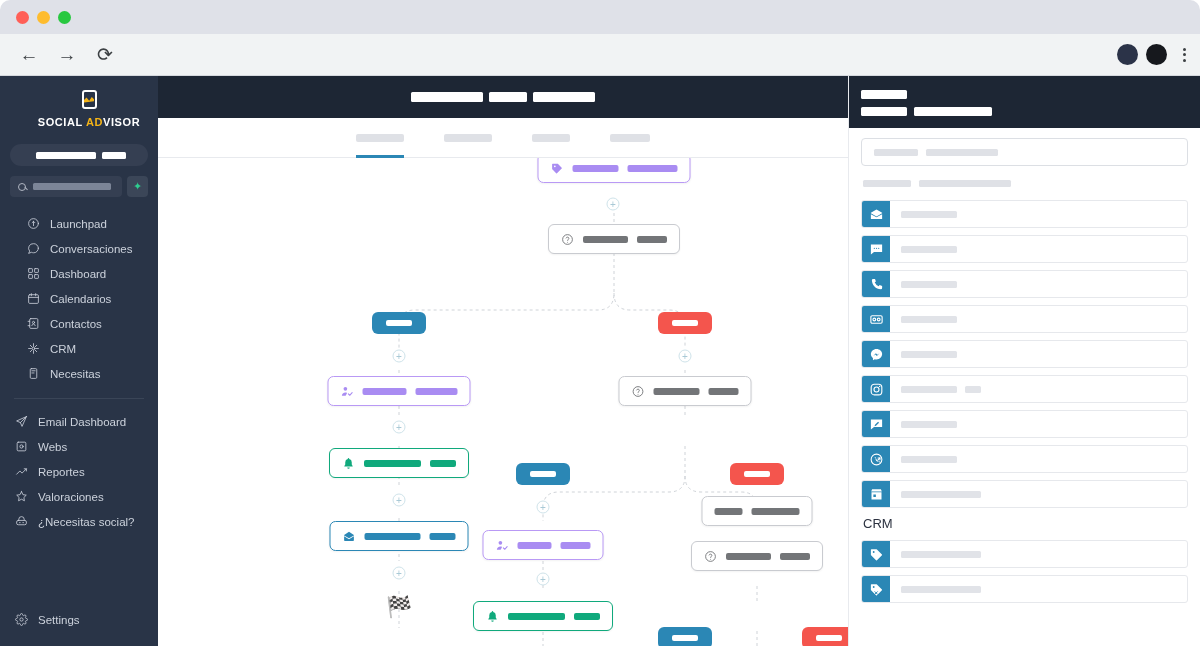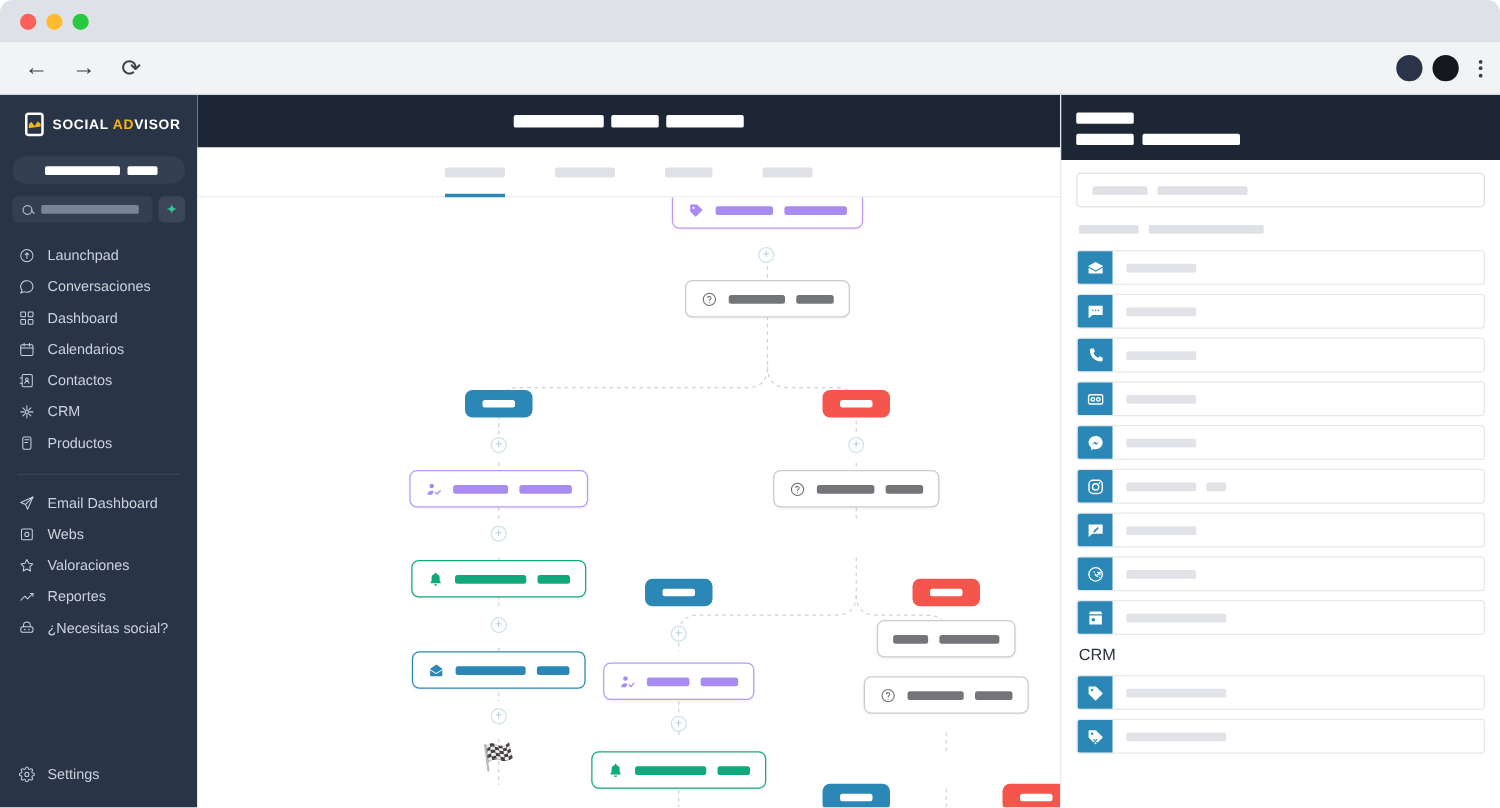--- a/index.html
+++ b/index.html
@@ -57,21 +57,21 @@
   .kebab i { width: 3px; height: 3px; border-radius: 50%; background: #3c4043; display: block; }
 
   
   .app { display: flex; height: 570px; }
 
   
   .sidebar {
     width: 158px; background: #293447; flex: none;
     display: flex; flex-direction: column; position: relative;
   }
-  .logo { display: flex; align-items: center; gap: 7px; padding: 14px 0 10px 20px; }
+  .logo { display: flex; align-items: center; gap: 7px; padding: 14px 0 10px 20px; flex-direction: column; }
   .logo-mark {
     width: 15px; height: 19px; border: 2px solid #fff; border-radius: 3px;
     display: flex; align-items: center; justify-content: center; flex: none;
   }
   .logo-mark:after {
     content: ""; width: 10px; height: 6px; background: #f5b417;
     clip-path: polygon(0 60%, 25% 15%, 52% 72%, 78% 8%, 100% 45%, 100% 78%, 0 100%);
   }
   .logo-text { font-size: 11px; font-weight: 700; letter-spacing: 0.6px; color: #fff; }
   .logo-text .amber { color: #f5b417; }
@@ -92,21 +92,21 @@
     width: 8px; height: 8px; border: 1.4px solid #aeb4c0; border-radius: 50%;
     position: relative; flex: none;
   }
   .mag:after { content:""; position:absolute; width:4px; height:1.4px; background:#aeb4c0; transform:rotate(45deg); right:-3px; bottom:0px; }
   .sparkbtn {
     width: 21px; height: 21px; background: #3b4658; border-radius: 4px;
     display: flex; align-items: center; justify-content: center; flex: none;
     color: #2ecc8f; font-size: 11px;
   }
 
-  .navlist { margin-top: 14px; }
+  .navlist { margin-top: 14px; margin-left: 12px; }
   .navitem {
     display: flex; align-items: center; gap: 10px;
     height: 25px; padding-left: 14px; color: #ccd2dc; font-size: 11.5px;
     cursor: pointer;
   }
   .navitem.active { background: #1d2634; color: #fff; }
   .navitem .ic { width: 14px; height: 14px; flex: none; display: flex; align-items: center; justify-content: center; }
   .navitem .ic svg { width: 13px; height: 13px; stroke: currentColor; fill: none; stroke-width: 1.5; }
   .navsep { height: 1px; background: #3a4557; margin: 12px 14px 10px 14px; }
   .settings-wrap { position: absolute; bottom: 14px; left: 0; right: 0; }
@@ -300,21 +300,21 @@
             </span>
             <span>CRM</span>
           </div>
           <div class="navitem">
             <span class="ic">
               <svg viewBox="0 0 24 24" fill="none" stroke="currentColor" stroke-width="1.6" stroke-linecap="round" stroke-linejoin="round">
                 <rect x="6" y="3" width="12" height="18" rx="2"></rect>
                 <path d="M9 7h6M9 11h4"></path>
               </svg>
             </span>
-            <span>Productos</span>
+            <span>Necesitas</span>
           </div>
         </div>
       <div class="navsep"></div>
       <div id="nav2">
           <div class="navitem">
             <span class="ic">
               <svg viewBox="0 0 24 24" fill="none" stroke="currentColor" stroke-width="1.6" stroke-linecap="round" stroke-linejoin="round">
                 <path d="M21 3 3 11l7 3 3 7 8-18z"></path>
                 <path d="M10 14 21 3"></path>
               </svg>
@@ -326,33 +326,33 @@
               <svg viewBox="0 0 24 24" fill="none" stroke="currentColor" stroke-width="1.6" stroke-linecap="round" stroke-linejoin="round">
                 <rect x="4" y="4" width="16" height="16" rx="2"></rect>
                 <circle cx="12" cy="12" r="3"></circle>
               </svg>
             </span>
             <span>Webs</span>
           </div>
           <div class="navitem">
             <span class="ic">
               <svg viewBox="0 0 24 24" fill="none" stroke="currentColor" stroke-width="1.6" stroke-linecap="round" stroke-linejoin="round">
-                <path d="m12 3 2.7 5.6 6.1.9-4.4 4.3 1 6.1-5.4-2.9-5.4 2.9 1-6.1L3.2 9.5l6.1-.9L12 3z"></path>
-              </svg>
-            </span>
-            <span>Valoraciones</span>
-          </div>
-          <div class="navitem">
-            <span class="ic">
-              <svg viewBox="0 0 24 24" fill="none" stroke="currentColor" stroke-width="1.6" stroke-linecap="round" stroke-linejoin="round">
                 <path d="M3 17 9 11l4 4 8-8"></path>
                 <path d="M17 7h4v4"></path>
               </svg>
             </span>
             <span>Reportes</span>
+          </div>
+          <div class="navitem">
+            <span class="ic">
+              <svg viewBox="0 0 24 24" fill="none" stroke="currentColor" stroke-width="1.6" stroke-linecap="round" stroke-linejoin="round">
+                <path d="m12 3 2.7 5.6 6.1.9-4.4 4.3 1 6.1-5.4-2.9-5.4 2.9 1-6.1L3.2 9.5l6.1-.9L12 3z"></path>
+              </svg>
+            </span>
+            <span>Valoraciones</span>
           </div>
           <div class="navitem">
             <span class="ic">
               <svg viewBox="0 0 24 24" fill="none" stroke="currentColor" stroke-width="1.6" stroke-linecap="round" stroke-linejoin="round">
                 <rect x="3" y="10" width="18" height="8" rx="3"></rect>
                 <path d="M7 10V8a5 5 0 0 1 10 0v2"></path>
                 <circle cx="9" cy="14" r="1.2" fill="currentColor" stroke="none"></circle>
                 <circle cx="15" cy="14" r="1.2" fill="currentColor" stroke="none"></circle>
               </svg>
             </span>

